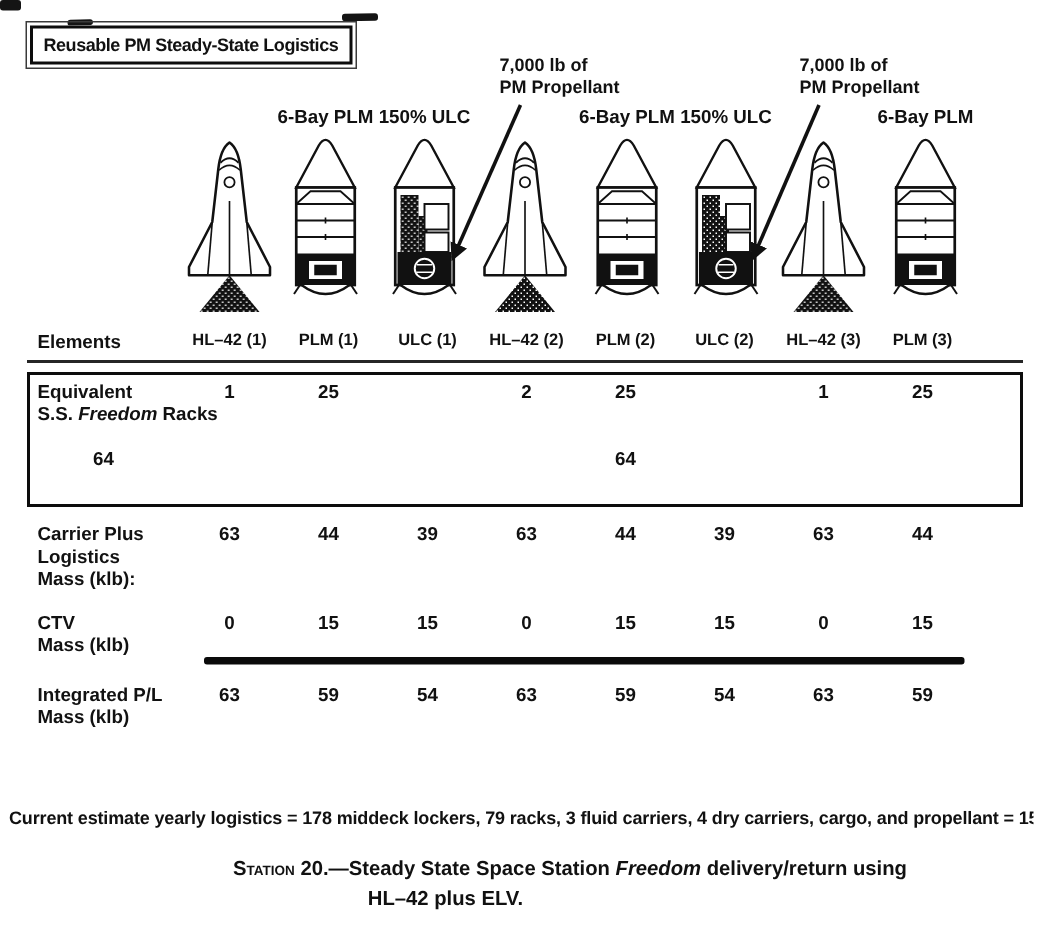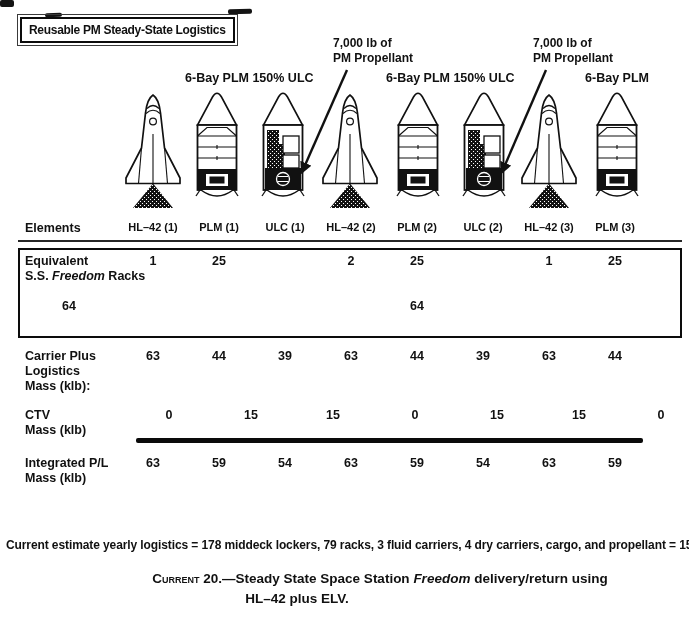--- a/index.html
+++ b/index.html
@@ -32,21 +32,21 @@
   .rowlabel{padding-left:7px;font-size:12.5px;font-weight:bold;line-height:15px;white-space:nowrap;}
   .cell{text-align:center;font-size:12.5px;font-weight:bold;white-space:nowrap;}
   .colhead{text-align:center;font-size:11px;font-weight:bold;white-space:nowrap;}
 
   #header-row{top:221px;}
   #header-rule{left:18px;top:240px;width:664px;height:2px;background:#262626;}
   #racks-box{left:18px;top:248px;width:660px;height:86px;border:2.5px solid #0c0c0c;background:transparent;}
   #row-racks{top:254px;}
   #row-lockers{top:299px;}
   #row-carrier{top:349px;}
-  #row-ctv{top:408px;gap:16px;}
+  #row-ctv{top:408px;}
   #thick-rule{left:136px;top:438px;width:507px;height:5px;background:#0a0a0a;border-radius:2px;}
   #row-integrated{top:456px;}
 
   
   #bullet-note{left:25px;top:497px;font-size:12.5px;font-weight:bold;line-height:18px;white-space:nowrap;}
   #bullet-note .bchar{display:inline-block;width:15px;}
   #bullet-line2{padding-left:15px;}
   #estimate-line{left:6px;top:538px;font-size:12px;font-weight:bold;letter-spacing:-0.1px;white-space:nowrap;}
 
   
@@ -251,17 +251,17 @@
     <div class="cell">59</div>
     <div class="cell">54</div>
     <div class="cell">63</div>
     <div class="cell">59</div>
   </div>
 
 
   <div id="estimate-line" class="abs">Current estimate yearly logistics = 178 middeck lockers, 79 racks, 3 fluid carriers, 4 dry carriers, cargo, and propellant = 150k lb.</div>
 
   <div id="caption-line1" class="abs">
-    <span class="smallcaps">Current</span><span> 20.—Steady State Space Station </span><span class="ital">Freedom</span><span> delivery/return using</span>
+    <span class="smallcaps">Station</span><span> 20.—Steady State Space Station </span><span class="ital">Freedom</span><span> delivery/return using</span>
   </div>
   <div id="caption-line2" class="abs">HL–42 plus ELV.</div>
 
 </div>
 
 </body></html>

